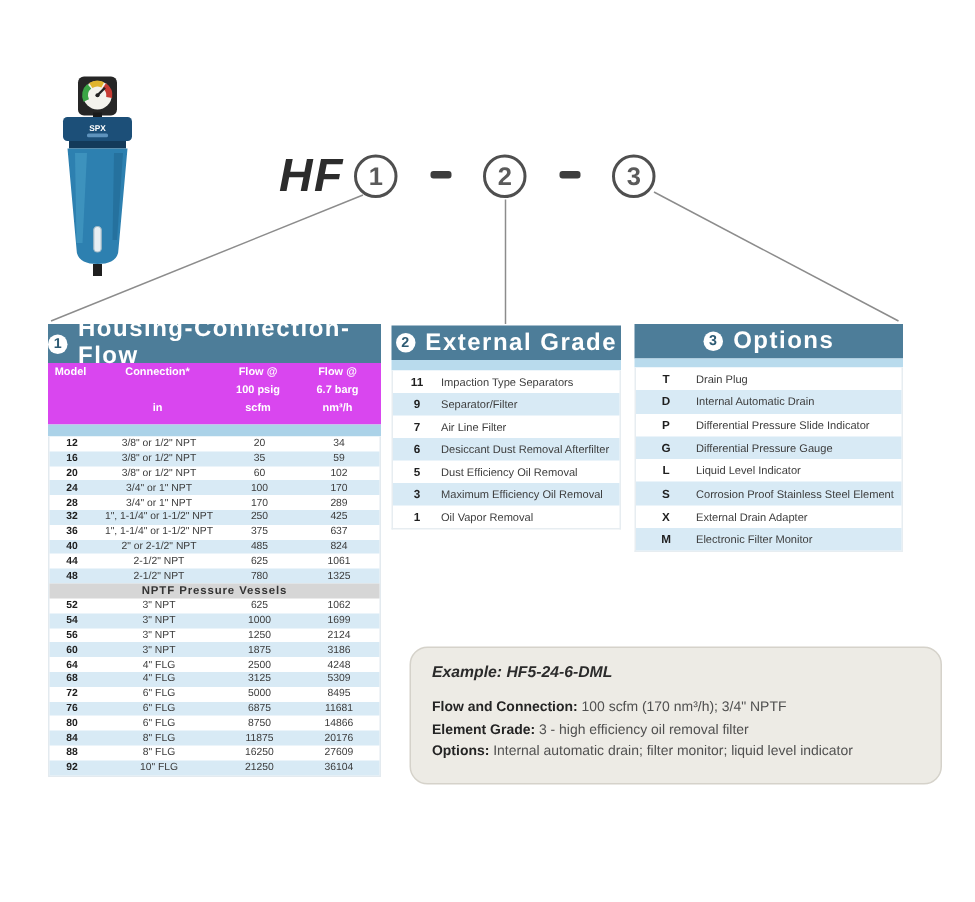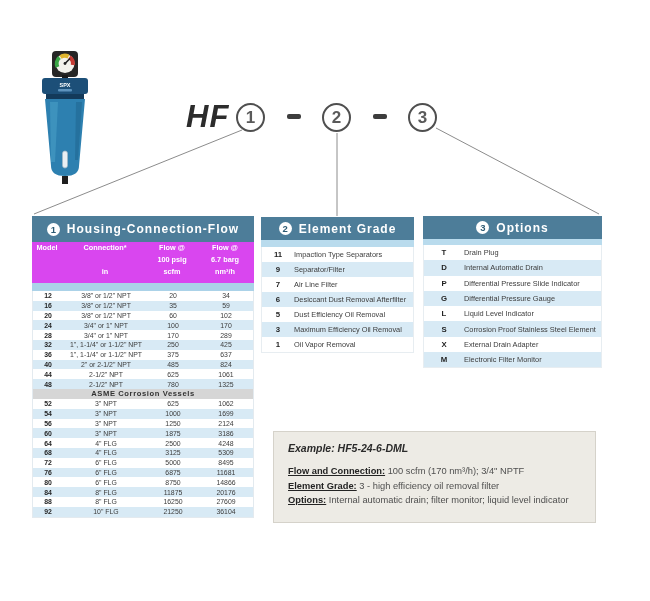--- a/index.html
+++ b/index.html
@@ -18,21 +18,21 @@
   .c1{left:236px;} .c2{left:322px;} .c3{left:408px;}
   .dash{position:absolute;top:114px;width:14px;height:5px;background:#3d3d3d;border-radius:2px;}
   .d1{left:287px;} .d2{left:373px;}
   .connectors{position:absolute;left:0;top:0;}
 
   
   .t-head{background:#4d7d99;color:#fff;display:flex;align-items:center;justify-content:center;}
   .tnum{display:inline-flex;width:13px;height:13px;border-radius:50%;background:#fff;
         color:#2c5a73;font-weight:bold;font-size:9.5px;align-items:center;justify-content:center;
         margin-right:7px;flex:none;}
-  .t-title{font-size:12px;font-weight:bold;letter-spacing:1px;}
+  .t-title{font-size:16px;font-weight:bold;letter-spacing:1px;}
   .band{height:8px;background:#abd2e8;}
 
   
   .housing{position:absolute;left:32px;top:216px;width:222px;}
   .housing .t-head{height:26px;}
   .h-colheads{background:#d946ef;color:#fff;display:grid;
               grid-template-columns:30px 86px 48px 58px;padding-bottom:5px;}
   .h-colheads .col{display:flex;flex-direction:column;text-align:center;}
   .h-colheads span{font-size:7.3px;font-weight:bold;height:12px;line-height:12px;}
   .h-body{border:1px solid #e3eaef;border-top:none;background:#fff;}
@@ -59,25 +59,25 @@
   .options{position:absolute;left:423px;top:216px;width:179px;}
   .options .t-head{height:23px;}
   .options .band{height:6px;background:#b9dbed;}
   .o-body{border:1px solid #e7edf1;border-top:none;background:#fff;}
   .o-row{display:grid;grid-template-columns:40px 1fr;height:15.3px;align-items:center;
          font-size:7.4px;color:#3c3c3c;}
   .o-row.blue{background:#d8eaf5;}
   .o-row .code{text-align:center;font-weight:bold;color:#1f1f1f;font-size:7.8px;}
 
   
-  .example{position:absolute;left:273px;top:431px;width:323px;height:92px;background:#edebe5;
-           border:1px solid #d5d2ca;border-radius:0;box-sizing:border-box;padding:10px 14px;}
+  .example{position:absolute;left:273px;top:431px;width:355px;height:92px;background:#edebe5;
+           border:1px solid #d5d2ca;border-radius:12px;box-sizing:border-box;padding:10px 14px;}
   .ex-title{font-size:10.5px;font-weight:bold;font-style:italic;color:#2b2b2b;margin-bottom:10px;}
   .ex-line{font-size:9.3px;color:#4f4f4f;line-height:14.5px;}
-  .ex-line b{color:#242424;text-decoration:underline;}
+  .ex-line b{color:#242424;}
 
   
   .product{position:absolute;left:38px;top:50px;}
 </style>
 </head>
 <body>
 
 <div class="canvas">
 
   <svg class="connectors" width="650" height="601" viewBox="0 0 650 601">
@@ -206,21 +206,21 @@
           <div class="c1">2-1/2" NPT</div>
           <div class="c2">625</div>
           <div class="c3">1061</div>
         </div>
         <div class="h-row blue">
           <div class="c0">48</div>
           <div class="c1">2-1/2" NPT</div>
           <div class="c2">780</div>
           <div class="c3">1325</div>
         </div>
-        <div class="h-divider">ASME Corrosion Vessels</div>
+        <div class="h-divider">NPTF Pressure Vessels</div>
         <div class="h-row">
           <div class="c0">52</div>
           <div class="c1">3" NPT</div>
           <div class="c2">625</div>
           <div class="c3">1062</div>
         </div>
         <div class="h-row blue">
           <div class="c0">54</div>
           <div class="c1">3" NPT</div>
           <div class="c2">1000</div>
@@ -288,21 +288,21 @@
         </div>
       </div>
   </div>
 
   <div class="footnote">
   </div>
 
   <div class="grade">
     <div class="t-head">
       <span class="tnum">2</span>
-      <span class="t-title">Element Grade</span>
+      <span class="t-title">External Grade</span>
     </div>
     <div class="band"></div>
     <div class="g-body" id="grade-body">
         <div class="g-row">
           <div class="code">11</div>
           <div class="lbl">Impaction Type Separators</div>
         </div>
         <div class="g-row blue">
           <div class="code">9</div>
           <div class="lbl">Separator/Filter</div>

